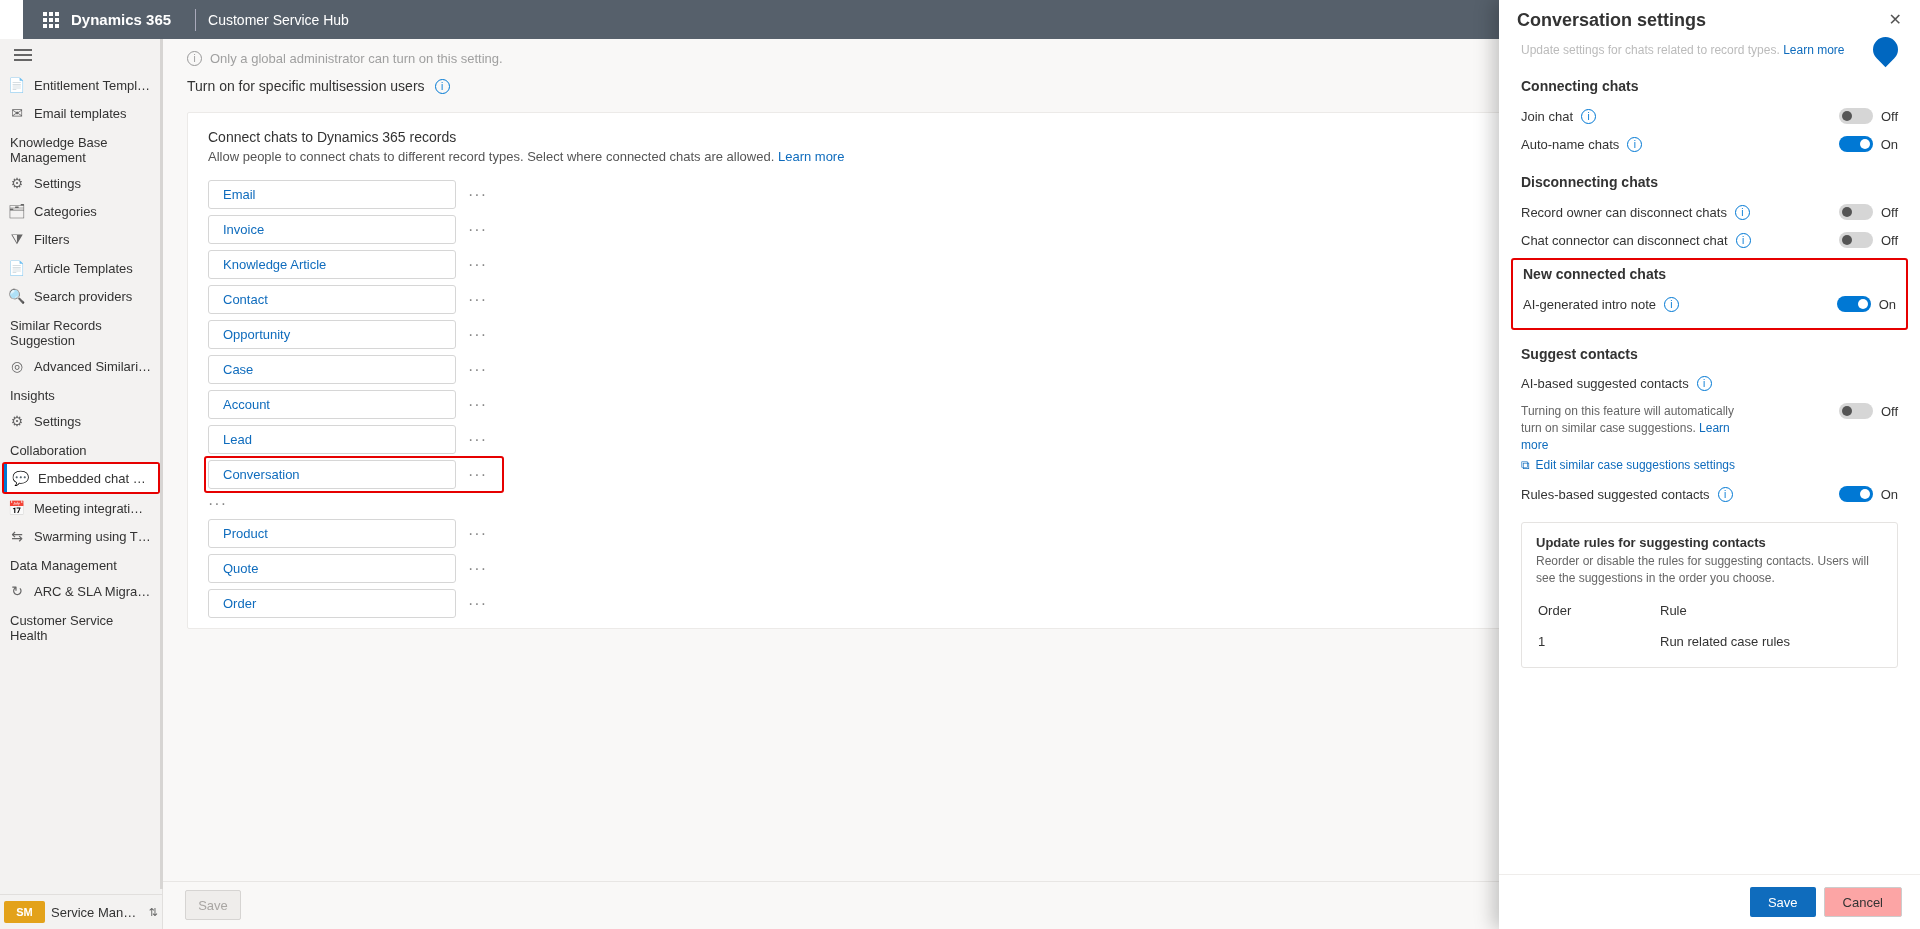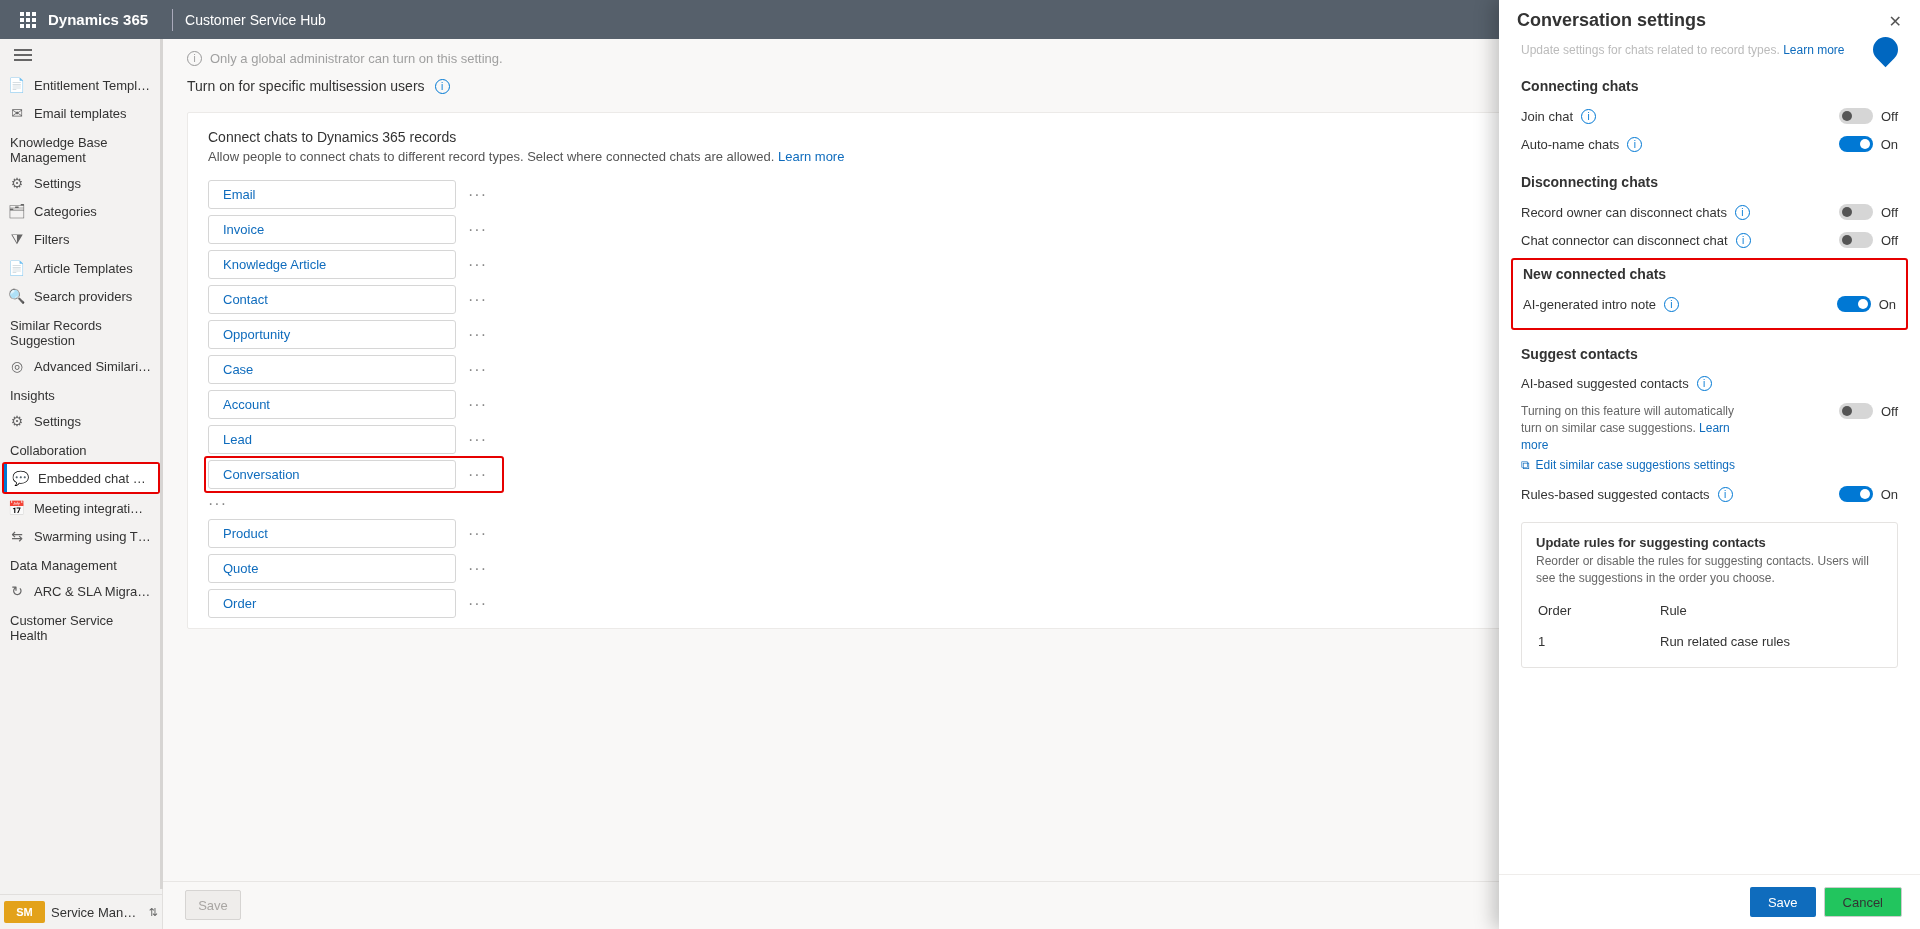--- a/index.html
+++ b/index.html
@@ -1,19 +1,19 @@
 <!DOCTYPE html>
 <html><head>
 <meta charset="utf-8">
 <style>
 * { box-sizing: border-box; margin: 0; padding: 0; font-family: "Segoe UI", -apple-system, sans-serif; }
 body { background: #fff; color: #333; font-size: 14px; overflow: hidden; }
 
 
-.topbar { height: 39px; background: #56606b; color: #fff; display: flex; align-items: center; padding: 0 8px; }
+.topbar { height: 39px; background: #56606b; color: #fff; display: flex; align-items: center; padding: 0 8px; margin-left: 23px; }
 .topbar .waffle { width: 20px; height: 20px; margin: 0 10px; display:flex; flex-wrap:wrap; gap:2px; align-content:center; justify-content:center; }
 .waffle span { width:4px; height:4px; background:#fff; display:block; }
 .topbar .brand { font-weight:600; font-size:15px; margin-right:12px; }
 .topbar .divider { width:1px; height:22px; background:#aab; margin:0 12px; }
 .topbar .app { font-size:14px; }
 
 
 .layout { display:flex; height: calc(929px - 39px); }
 .sidebar { width: 163px; background:#f3f2f1; border-right:1px solid #e1dfdd; display:flex; flex-direction:column; position:relative; }
 .hamburger { padding:10px 14px; }
@@ -54,21 +54,21 @@
 .record-more { color:#888; font-size:16px; letter-spacing:1px; cursor:pointer; }
 .record-highlight .record-pill, .record-highlight .record-more { outline:none; }
 .record-highlight { position:relative; }
 .record-highlight-box { position:absolute; left:-4px; top:-4px; width:300px; height:37px; border:2px solid #e60000; border-radius:3px; pointer-events:none; }
 
 .savebar { height:48px; border-top:1px solid #e8e6e4; background:#f9f8f7; padding:8px 22px; }
 .save-btn-disabled { width:56px; height:30px; border:1px solid #d6d4d2; background:#efedeb; color:#a9a6a3; font-size:13px; border-radius:2px; }
 
 
 .panel { position:absolute; top:0; right:0; bottom:0; width:421px; background:#fff; box-shadow:-6px 0 18px rgba(0,0,0,0.22); z-index:50; display:flex; flex-direction:column; }
-.panel-head { padding:10px 18px 6px; display:flex; justify-content:space-between; align-items:flex-end; }
+.panel-head { padding:10px 18px 6px; display:flex; justify-content:space-between; align-items:flex-start; }
 .panel-title { font-size:18px; font-weight:600; }
 .panel-close { font-size:16px; color:#555; cursor:pointer; }
 .panel-body { flex:1; overflow:auto; padding:0 22px 12px; }
 .panel-desc-row { font-size:12px; color:#888; display:flex; align-items:center; justify-content:space-between; }
 .panel-desc-row .lm { color:#0f6cbd; }
 .drop { width:25px; height:25px; background:#0067c0; border-radius:50% 50% 50% 0; transform:rotate(-45deg); }
 
 .section-h { font-size:14px; font-weight:600; margin:16px 0 8px; }
 .setting-row { display:flex; align-items:center; justify-content:space-between; padding:6px 0; gap:12px; }
 .setting-label { font-size:13px; display:flex; align-items:center; gap:8px; }
@@ -89,21 +89,21 @@
 .rules-card { border:1px solid #e5e3e1; border-radius:3px; margin-top:14px; padding:12px 14px; }
 .rules-card h4 { font-size:13px; font-weight:600; }
 .rules-card p { font-size:12px; color:#666; margin-top:3px; line-height:1.4; }
 .rules-table { width:100%; margin-top:14px; font-size:13px; }
 .rules-table th { text-align:left; font-weight:400; padding-bottom:10px; color:#333; }
 .rules-table td { padding:4px 0; color:#333; }
 
 .panel-footer { padding:12px 18px; display:flex; justify-content:flex-end; gap:8px; border-top:1px solid #efedeb; }
 .btn { height:30px; padding:0 18px; font-size:13px; border-radius:2px; cursor:pointer; }
 .btn-primary { background:#0f6cbd; color:#fff; border:none; }
-.btn-secondary { background:#22c55e; color:#333; border:1px solid #ccc; }
+.btn-secondary { background:#fca5a5; color:#333; border:1px solid #ccc; }
 
 .scrollhint { position:absolute; right:-1px; top:0; bottom:40px; width:3px; background:#d7d5d3; }
 </style>
 </head>
 <body>
 
 <div class="topbar">
   <div class="waffle">
     <span></span>
       <span></span>

